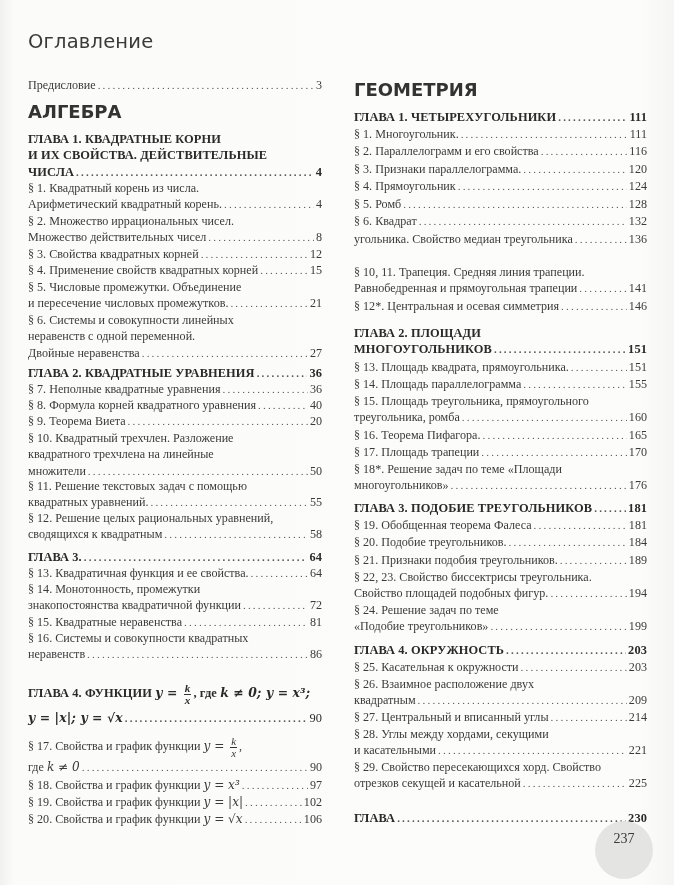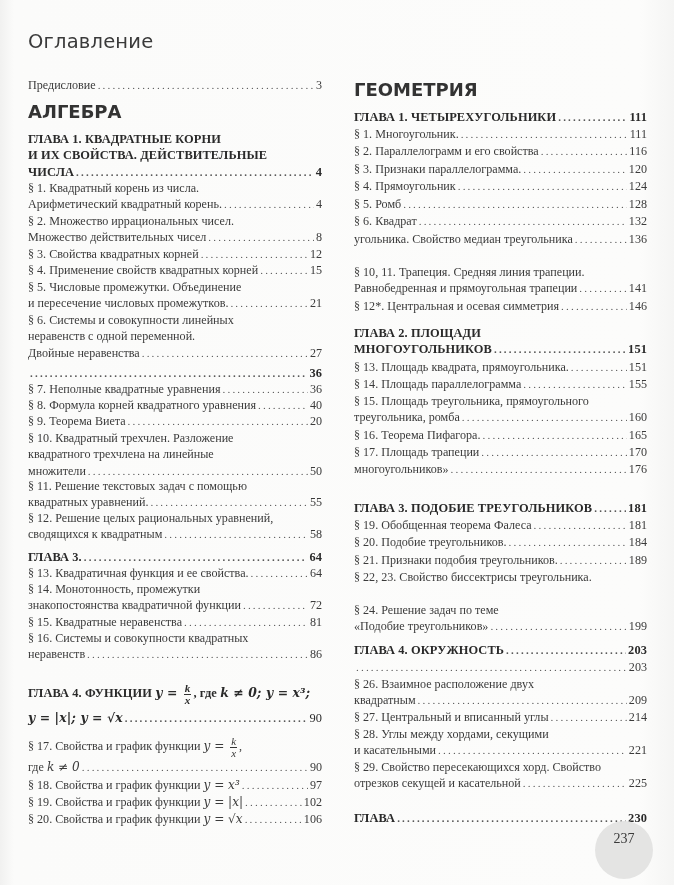--- a/index.html
+++ b/index.html
@@ -143,20 +143,21 @@
         </div>
       <div class="line">
           <span class="txt">Двойные неравенства</span>
           <span class="dots"></span>
           <span class="pg">27</span>
         </div>
     </div>
 
     <div class="entry chapter" style="top:365px">
       <div class="line">
+          <span class="txt">ГЛАВА 2. КВАДРАТНЫЕ УРАВНЕНИЯ</span>
           <span class="dots"></span>
           <span class="pg">36</span>
         </div>
     </div>
     <div class="entry" style="top:381px">
       <div class="line">
           <span class="txt">§ 7. Неполные квадратные уравнения</span>
           <span class="dots"></span>
           <span class="pg">36</span>
         </div>
@@ -424,20 +425,23 @@
     </div>
     <div class="entry" style="top:444px">
       <div class="line">
           <span class="txt">§ 17. Площадь трапеции</span>
           <span class="dots"></span>
           <span class="pg">170</span>
         </div>
     </div>
     <div class="entry" style="top:461px">
       <div class="line">
+          <span class="txt">§ 18*. Решение задач по теме «Площади</span>
+        </div>
+      <div class="line">
           <span class="txt">многоугольников»</span>
           <span class="dots"></span>
           <span class="pg">176</span>
         </div>
     </div>
 
     <div class="entry chapter" style="top:500px">
       <div class="line">
           <span class="txt">ГЛАВА 3. ПОДОБИЕ ТРЕУГОЛЬНИКОВ</span>
           <span class="dots"></span>
@@ -462,20 +466,25 @@
       <div class="line">
           <span class="txt">§ 21. Признаки подобия треугольников.</span>
           <span class="dots"></span>
           <span class="pg">189</span>
         </div>
     </div>
     <div class="entry" style="top:569px">
       <div class="line">
           <span class="txt">§ 22, 23. Свойство биссектрисы треугольника.</span>
         </div>
+      <div class="line">
+          <span class="txt">Свойство площадей подобных фигур.</span>
+          <span class="dots"></span>
+          <span class="pg">194</span>
+        </div>
     </div>
     <div class="entry" style="top:602px">
       <div class="line">
           <span class="txt">§ 24. Решение задач по теме</span>
         </div>
       <div class="line">
           <span class="txt">«Подобие треугольников»</span>
           <span class="dots"></span>
           <span class="pg">199</span>
         </div>
@@ -483,20 +492,21 @@
 
     <div class="entry chapter" style="top:642px">
       <div class="line">
           <span class="txt">ГЛАВА 4. ОКРУЖНОСТЬ</span>
           <span class="dots"></span>
           <span class="pg">203</span>
         </div>
     </div>
     <div class="entry" style="top:659px">
       <div class="line">
+          <span class="txt">§ 25. Касательная к окружности</span>
           <span class="dots"></span>
           <span class="pg">203</span>
         </div>
     </div>
     <div class="entry" style="top:676px">
       <div class="line">
           <span class="txt">§ 26. Взаимное расположение двух</span>
         </div>
       <div class="line">
           <span class="txt">квадратным</span>

